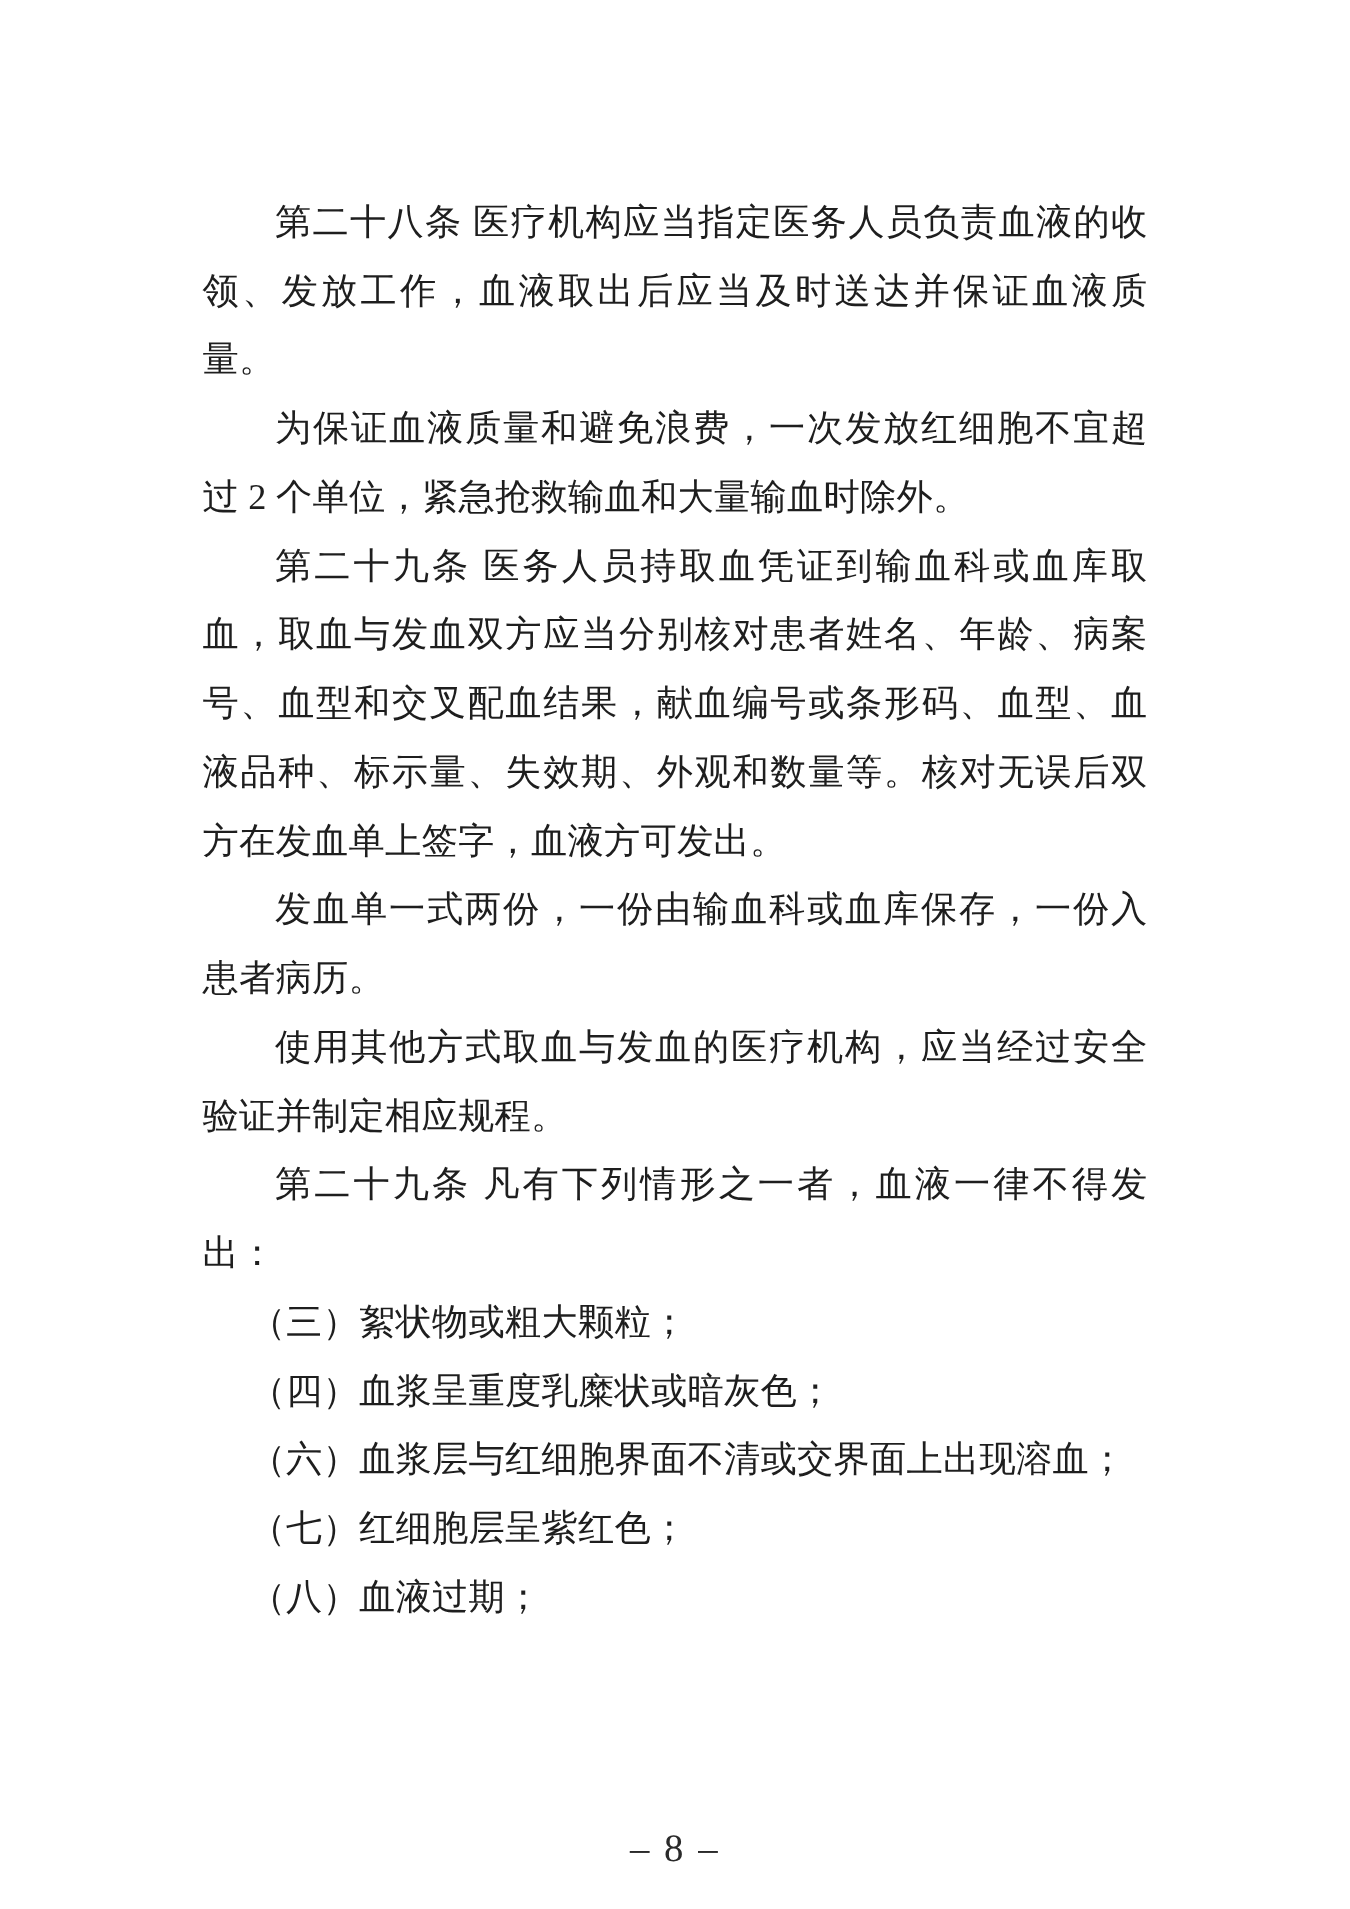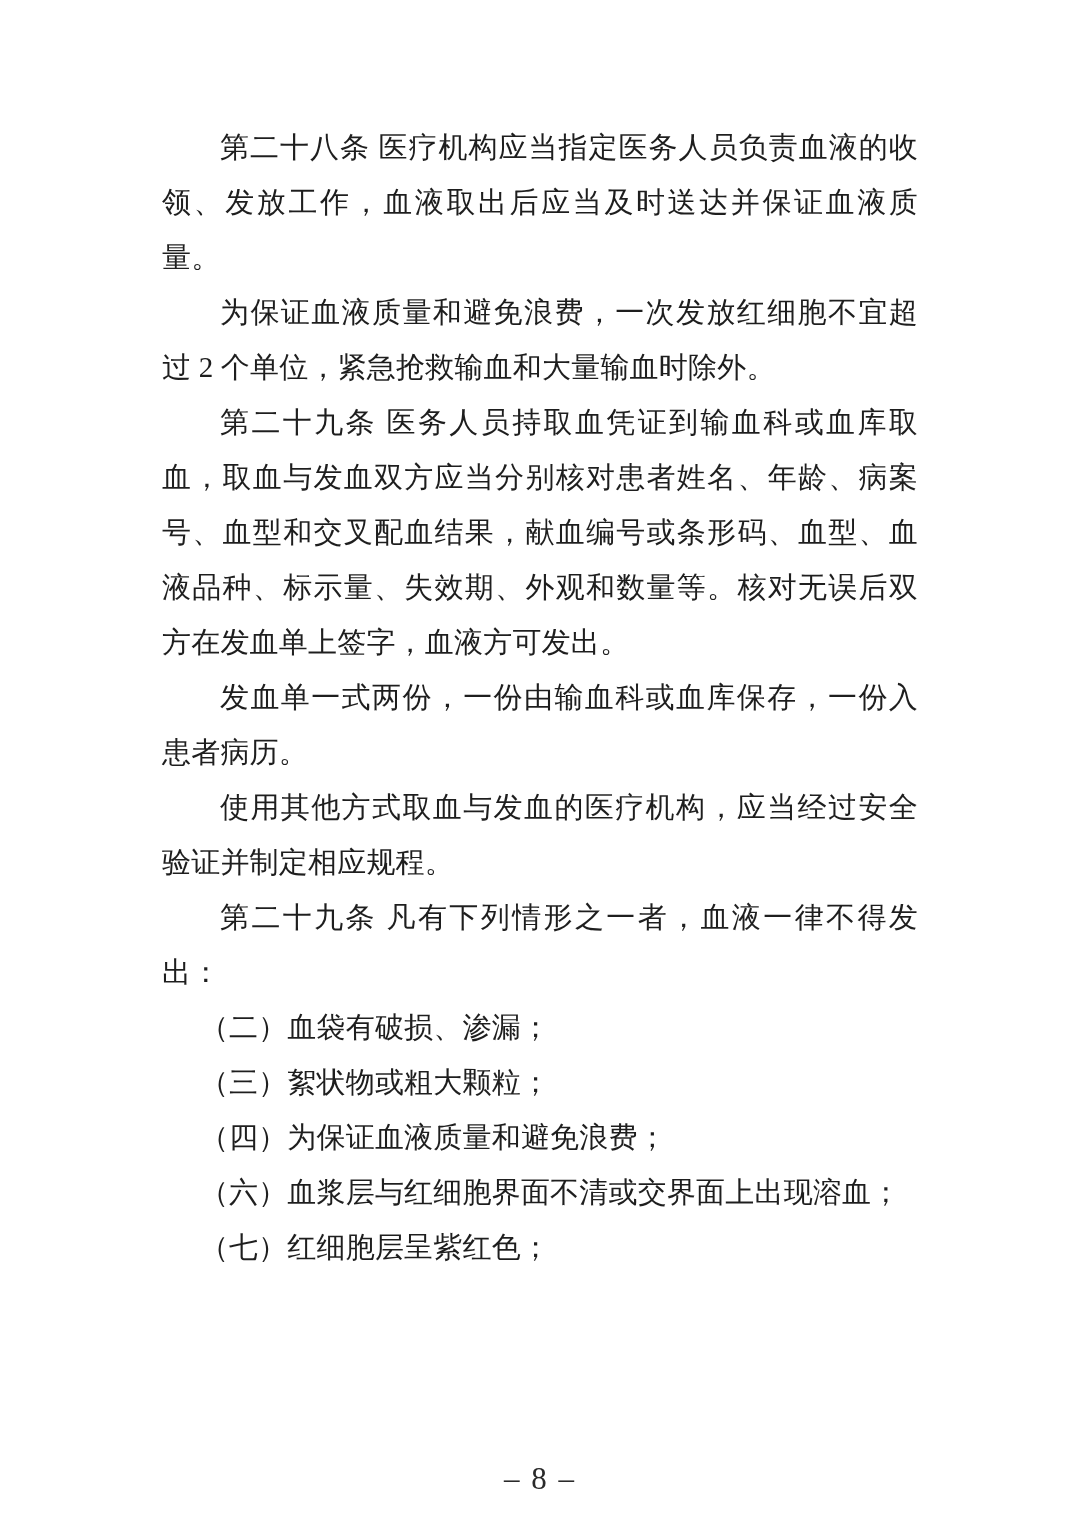--- a/index.html
+++ b/index.html
@@ -11,21 +11,21 @@
     height: 1527px;
     background: #ffffff;
     position: relative;
     overflow: hidden;
     font-family: "Liberation Serif", "DejaVu Serif", serif;
     color: #1e1e1e;
   }
   .doc-body {
     position: absolute;
     left: 162px;
-    top: 120px;
+    top: 151px;
     width: 756px;
   }
   .doc-body p {
     margin: 0;
     padding: 0;
     font-size: 29px;
     line-height: 55px;
     text-align: justify;
     text-justify: inter-ideograph;
     letter-spacing: 0.2px;
@@ -52,20 +52,20 @@
 </head>
 <body>
 
 <div class="doc-body">
   <p class="body-para">第二十八条 医疗机构应当指定医务人员负责血液的收领、发放工作，血液取出后应当及时送达并保证血液质量。</p>
   <p class="body-para">为保证血液质量和避免浪费，一次发放红细胞不宜超过 2 个单位，紧急抢救输血和大量输血时除外。</p>
   <p class="body-para">第二十九条 医务人员持取血凭证到输血科或血库取血，取血与发血双方应当分别核对患者姓名、年龄、病案号、血型和交叉配血结果，献血编号或条形码、血型、血液品种、标示量、失效期、外观和数量等。核对无误后双方在发血单上签字，血液方可发出。</p>
   <p class="body-para">发血单一式两份，一份由输血科或血库保存，一份入患者病历。</p>
   <p class="body-para">使用其他方式取血与发血的医疗机构，应当经过安全验证并制定相应规程。</p>
   <p class="body-para">第二十九条 凡有下列情形之一者，血液一律不得发出：</p>
-  <p class="item-para">（二）血袋有破损、渗漏；</p>
   <p class="item-para">（三）絮状物或粗大颗粒；</p>
-  <p class="item-para">（四）为保证血液质量和避免浪费；</p>
+  <p class="item-para">（四）血浆呈重度乳糜状或暗灰色；</p>
   <p class="item-para">（六）血浆层与红细胞界面不清或交界面上出现溶血；</p>
   <p class="item-para">（七）红细胞层呈紫红色；</p>
+  <p class="item-para">（八）血液过期；</p>
 </div>
 
 <div class="page-number">– 8 –</div>
 
 </body></html>

